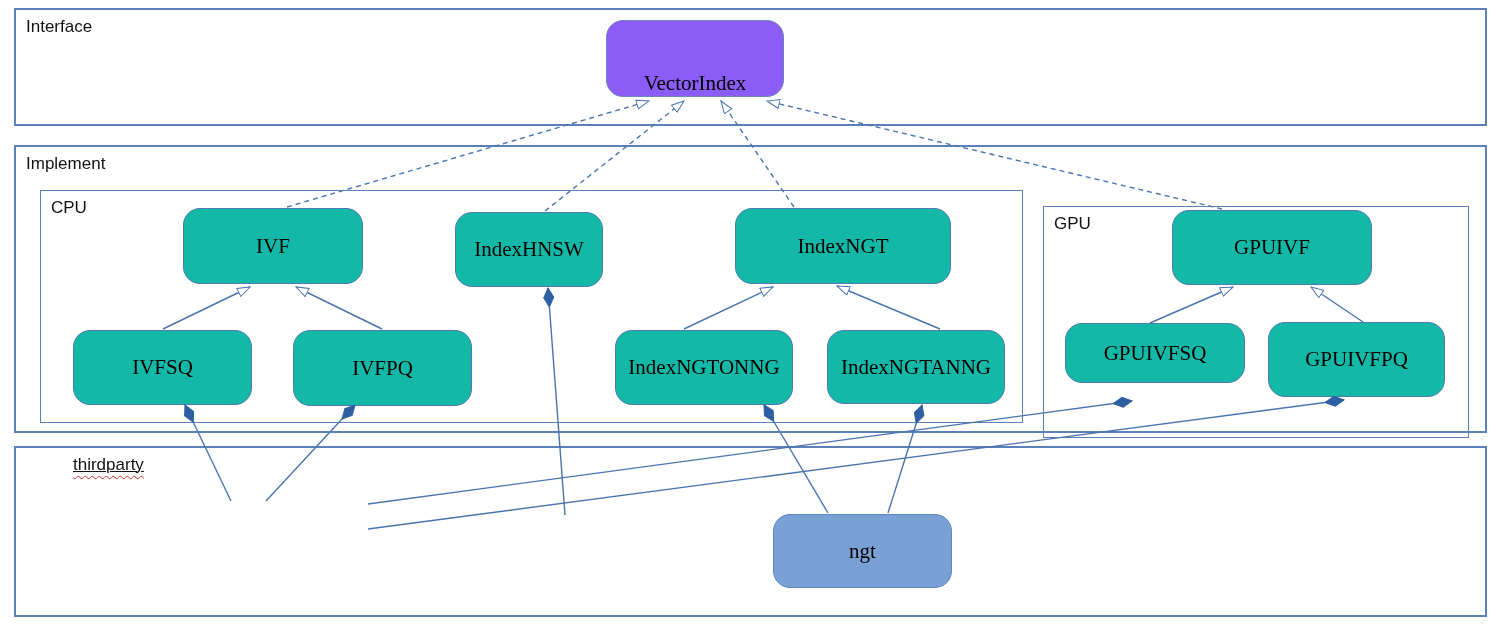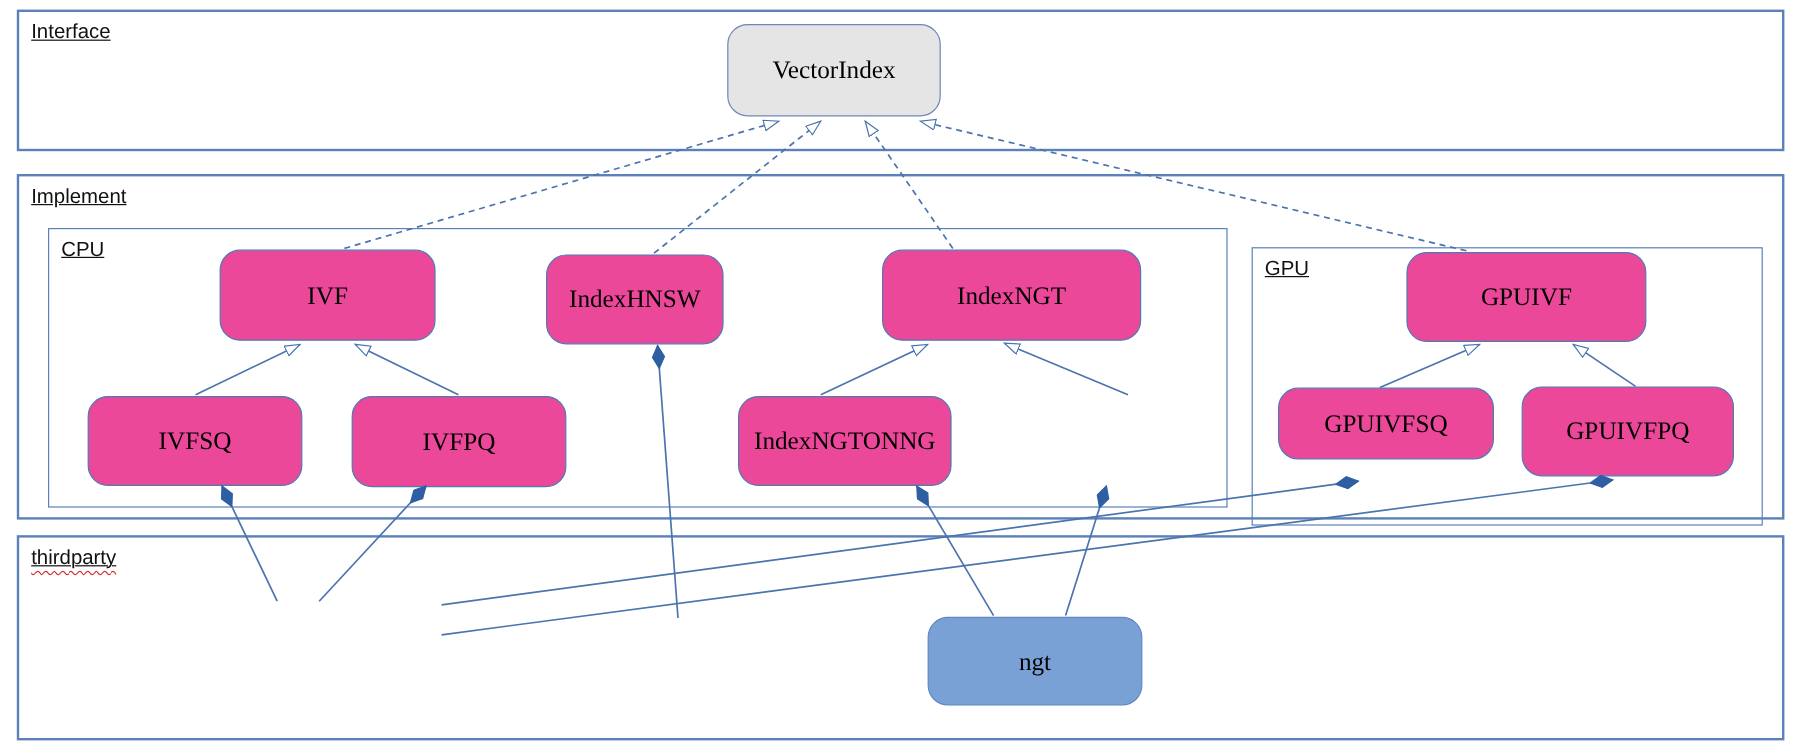--- a/index.html
+++ b/index.html
@@ -3,29 +3,29 @@
 <meta charset="utf-8">
 <style>
   html,body{margin:0;padding:0;background:#ffffff;}
   body{position:relative;width:1503px;height:628px;overflow:hidden;
        font-family:"Liberation Sans",sans-serif;}
   .canvas{position:absolute;inset:0;}
 
   .frame{position:absolute;border:2px solid #5b81b8;background:transparent;box-sizing:border-box;}
   .frame.inner{border-width:1.5px;}
   .frame-label{position:absolute;left:10px;top:7px;font-size:17px;color:#111;
-               font-family:"Liberation Sans",sans-serif;text-decoration:underline;}
-  .underlined{text-decoration:underline;text-decoration-thickness:1px;}
+               font-family:"Liberation Sans",sans-serif;}
+  .underlined{text-decoration:underline;text-decoration-thickness:1px;margin-left:47px;}
   .wavy{text-decoration:underline wavy #d03030;text-decoration-thickness:1px;text-underline-offset:5px;}
 
   .node{position:absolute;box-sizing:border-box;border:1.5px solid #5b81b8;border-radius:17px;
         display:flex;align-items:center;justify-content:center;
         font-family:"Liberation Serif","DejaVu Serif",serif;font-size:21px;color:#000;}
-  .node.green{background:#ec4899;border-color:#4f7ab5;text-align:right;}
-  .node.pink{background:#e5e5e5;border-color:#6e86b8;}
+  .node.green{background:#14b8a6;border-color:#4f7ab5;text-align:right;}
+  .node.pink{background:#8b5cf6;border-color:#6e86b8;align-items:flex-end;}
   .node.blue{background:#7aa1d6;border-color:#5f88c2;}
 
   svg.edges{position:absolute;left:0;top:0;pointer-events:none;}
   .edge{stroke:#4a74ae;stroke-width:1.4;fill:none;}
   .edge.dashed{stroke-dasharray:5 4;}
 </style>
 </head>
 <body>
 
 <div class="canvas">
@@ -75,20 +75,23 @@
   </div>
 
   <div class="node green" style="left:293px;top:330px;width:179px;height:76px">
     <span>IVFPQ</span>
   </div>
 
   <div class="node green" style="left:615px;top:330px;width:178px;height:75px">
     <span>IndexNGTONNG</span>
   </div>
 
+  <div class="node green" style="left:827px;top:330px;width:178px;height:74px">
+    <span>IndexNGTANNG</span>
+  </div>
 
   <div class="node green" style="left:1065px;top:323px;width:180px;height:60px">
     <span>GPUIVFSQ</span>
   </div>
 
   <div class="node green" style="left:1268px;top:322px;width:177px;height:75px">
     <span>GPUIVFPQ</span>
   </div>
 
 

